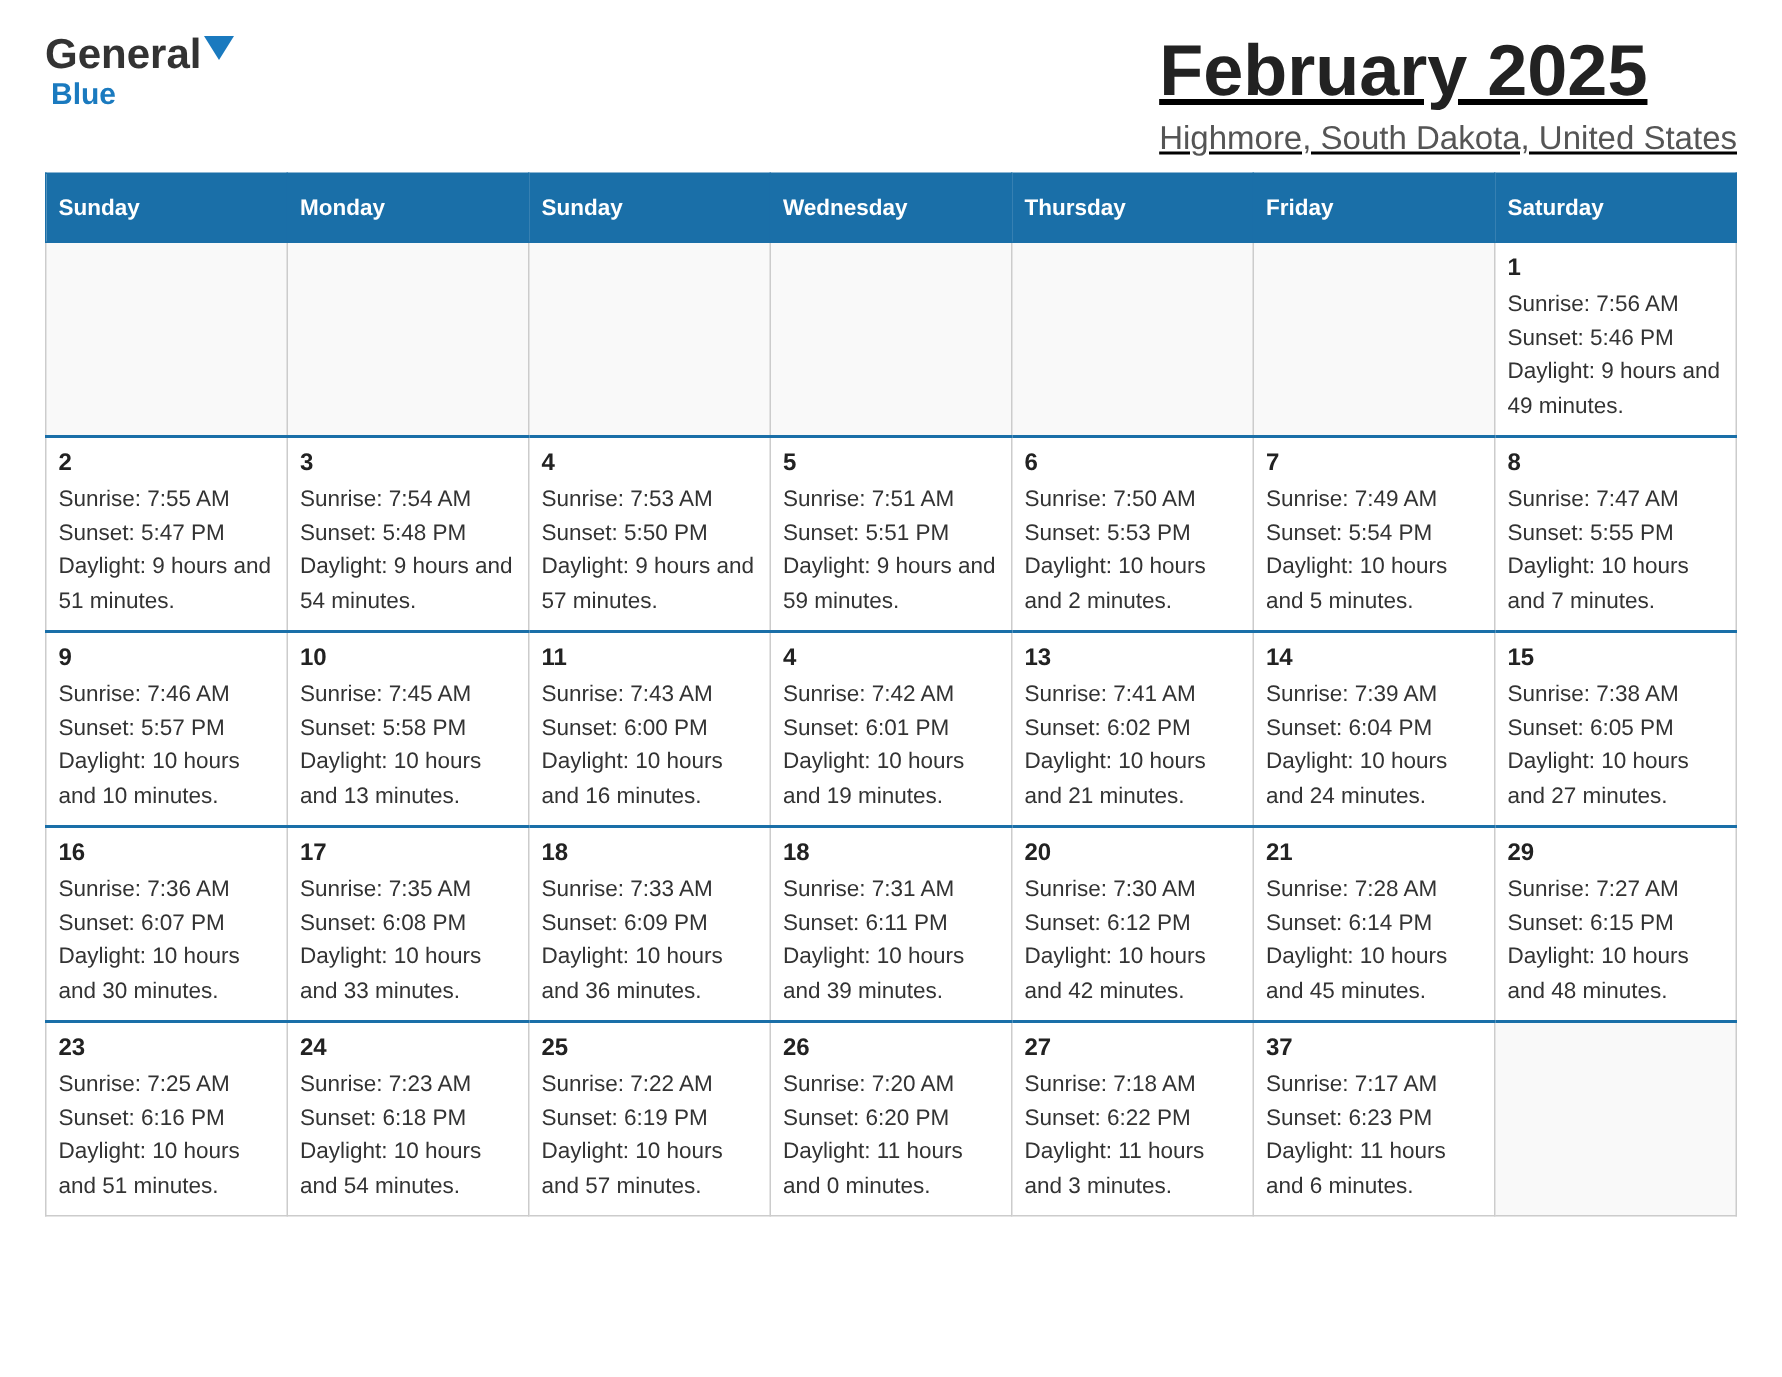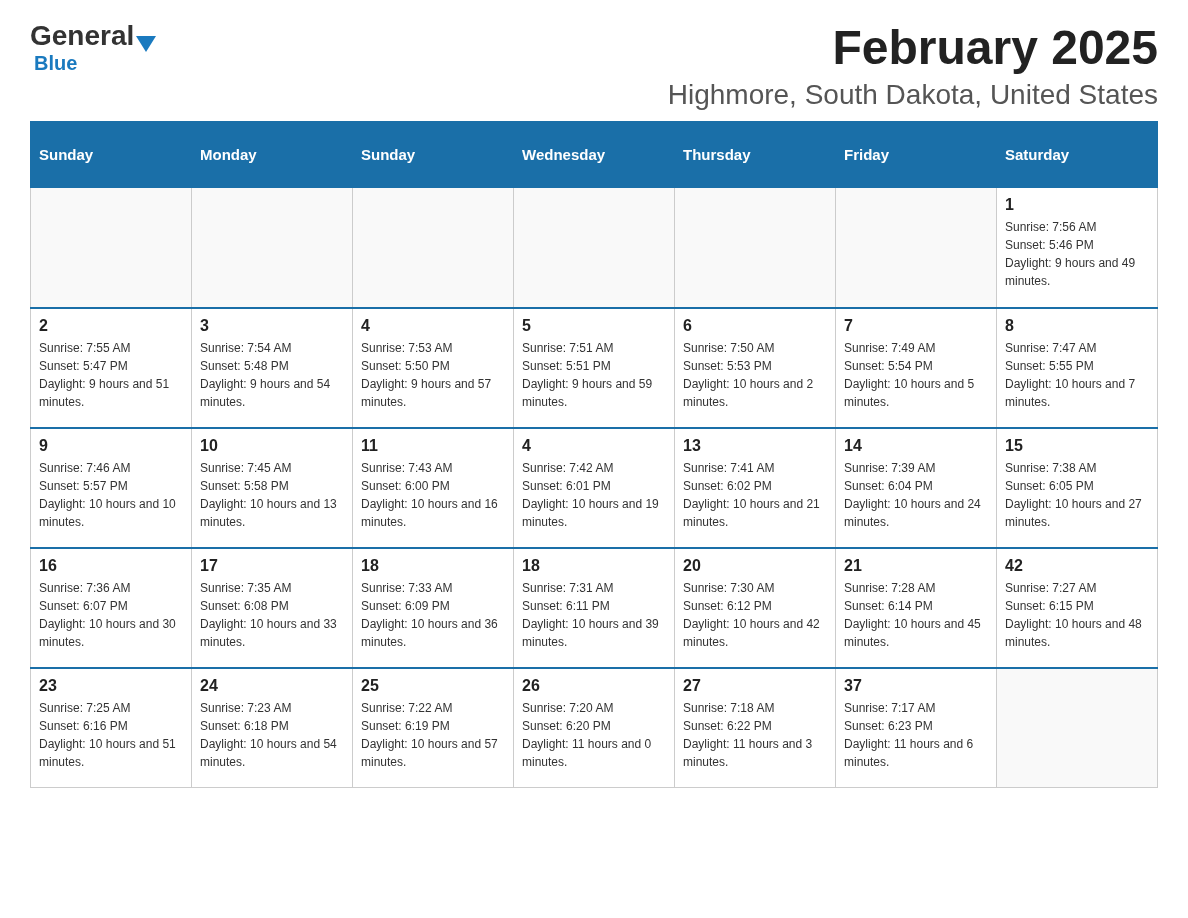--- a/index.html
+++ b/index.html
@@ -19,56 +19,57 @@
     .logo {
       display: flex;
       flex-direction: column;
       align-items: flex-start;
     }
     .logo-text {
       font-size: 28px;
       font-weight: bold;
       color: #333;
       display: flex;
-      align-items: flex-end;
+      align-items: flex-start;
     }
     .logo-general { color: #333; }
     .logo-blue { color: #1a7abf; }
     .logo-triangle {
       width: 0;
       height: 0;
       border-left: 10px solid transparent;
       border-right: 10px solid transparent;
       border-top: 16px solid #1a7abf;
       display: inline-block;
       margin-left: 2px;
       margin-top: 4px;
     }
     .title-section {
-      text-align: right;
+      text-align: left;
+      text-decoration: underline;
     }
     .month-title {
       font-size: 48px;
       font-weight: bold;
       color: #222;
     }
     .location {
-      font-size: 28px;
+      font-size: 22px;
       color: #555;
       margin-top: 4px;
     }
     .calendar {
       width: 100%;
       border-collapse: collapse;
       margin-top: 10px;
     }
     .calendar th {
       background-color: #1a6fa8;
       color: #fff;
-      padding: 24px 8px;
+      padding: 14px 8px;
       font-size: 15px;
       font-weight: bold;
       text-align: left;
       border: 1px solid #1a6fa8;
     }
     .calendar td {
       vertical-align: top;
       padding: 8px;
       border: 1px solid #ccc;
       width: 14.28%;
@@ -80,21 +81,21 @@
     .calendar td.empty {
       background: #f9f9f9;
     }
     .day-number {
       font-size: 16px;
       font-weight: bold;
       margin-bottom: 4px;
       color: #222;
     }
     .day-info {
-      font-size: 12px;
+      font-size: 15px;
       color: #333;
       line-height: 1.5;
     }
     .row-border td {
       border-top: 2px solid #1a6fa8;
     }
   </style>
 </head>
 <body>
 
@@ -218,21 +219,21 @@
         </td>
         <td>
           <div class="day-number">20</div>
           <div class="day-info">Sunrise: 7:30 AM<br>Sunset: 6:12 PM<br>Daylight: 10 hours and 42 minutes.</div>
         </td>
         <td>
           <div class="day-number">21</div>
           <div class="day-info">Sunrise: 7:28 AM<br>Sunset: 6:14 PM<br>Daylight: 10 hours and 45 minutes.</div>
         </td>
         <td>
-          <div class="day-number">42</div>
+          <div class="day-number">29</div>
           <div class="day-info">Sunrise: 7:27 AM<br>Sunset: 6:15 PM<br>Daylight: 10 hours and 48 minutes.</div>
         </td>
       </tr>
       <tr class="row-border">
         <td>
           <div class="day-number">23</div>
           <div class="day-info">Sunrise: 7:25 AM<br>Sunset: 6:16 PM<br>Daylight: 10 hours and 51 minutes.</div>
         </td>
         <td>
           <div class="day-number">24</div>

